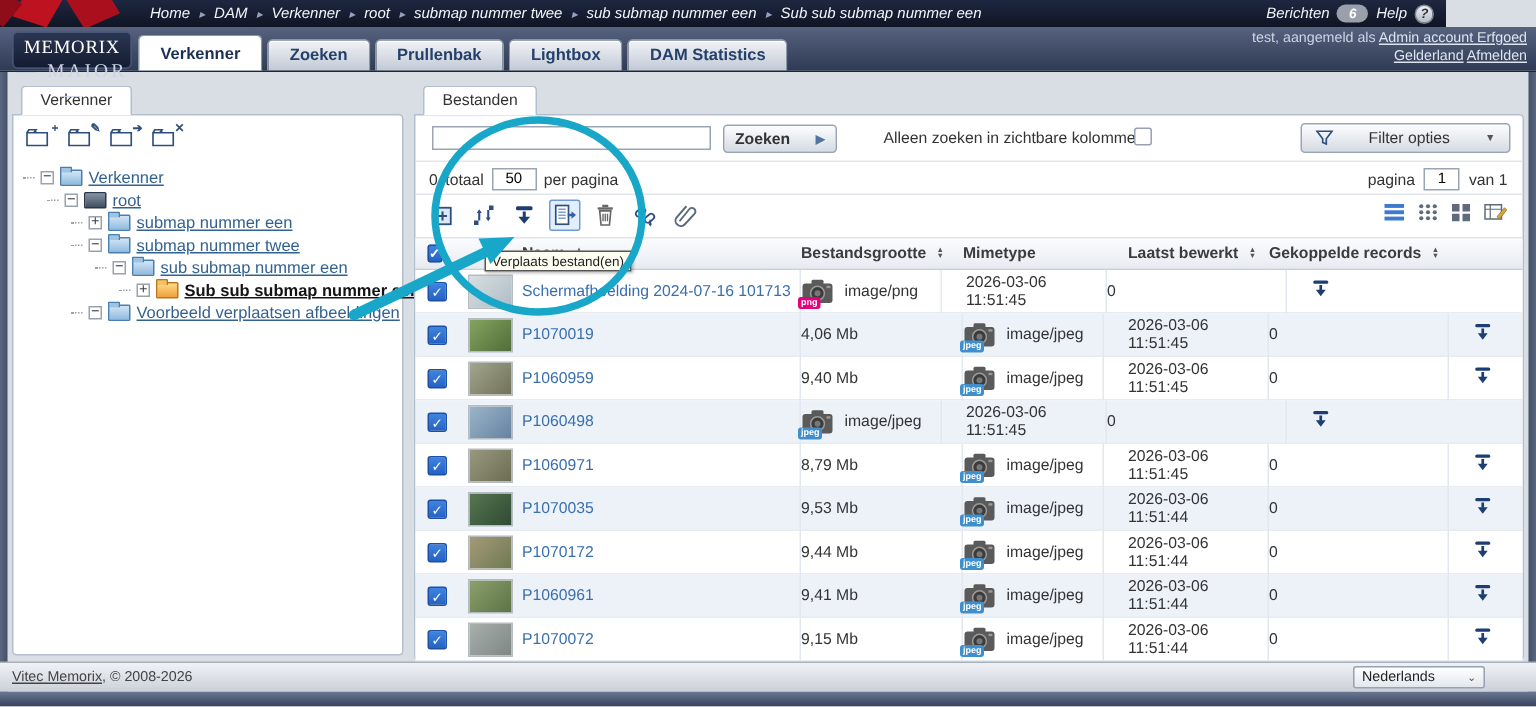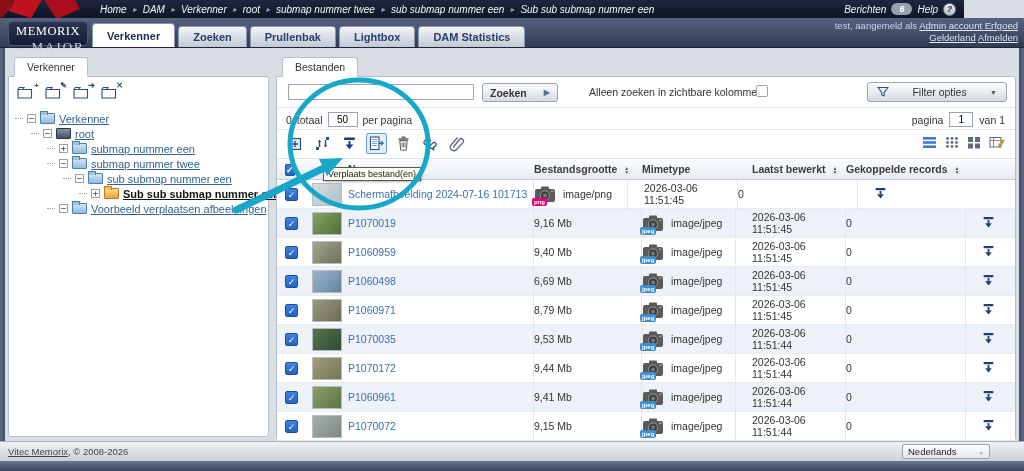--- a/index.html
+++ b/index.html
@@ -470,21 +470,21 @@
       <div class="trow alt">
     <div class="co-check">
           <span class="checkbox">✓</span>
         </div>
     <div class="co-thumb">
           <span class="thumb" style="background: linear-gradient(135deg, rgb(134, 164, 95), rgb(79, 110, 58));"></span>
         </div>
     <div class="co-name">
           <a class="filelink">P1070019</a>
         </div>
-    <div class="co-size c-size">9,16 Mb</div>
+    <div class="co-size c-size">4,06 Mb</div>
     <div class="co-mime">
       <span class="cam">
         <svg width="23" height="19" viewBox="0 0 23 19">
               <rect x="1" y="4" width="20" height="13" rx="2" fill="#5a5a5a"></rect>
               <rect x="7" y="1.5" width="8" height="4" rx="1" fill="#5a5a5a"></rect>
               <circle cx="11" cy="10.5" r="4.6" fill="#3c3c3c" stroke="#9a9a9a" stroke-width="1"></circle>
               <circle cx="11" cy="10.5" r="2" fill="#777"></circle>
               <rect x="17" y="5.5" width="2.6" height="1.6" fill="#9a9a9a"></rect>
             </svg>
         <span class="badge b-jpeg">jpeg</span>
@@ -542,21 +542,20 @@
       <div class="trow alt">
     <div class="co-check">
           <span class="checkbox">✓</span>
         </div>
     <div class="co-thumb">
           <span class="thumb" style="background: linear-gradient(135deg, rgb(157, 180, 201), rgb(99, 131, 161));"></span>
         </div>
     <div class="co-name">
           <a class="filelink">P1060498</a>
         </div>
-    <div class="co-size c-size">6,69 Mb</div>
     <div class="co-mime">
       <span class="cam">
         <svg width="23" height="19" viewBox="0 0 23 19">
               <rect x="1" y="4" width="20" height="13" rx="2" fill="#5a5a5a"></rect>
               <rect x="7" y="1.5" width="8" height="4" rx="1" fill="#5a5a5a"></rect>
               <circle cx="11" cy="10.5" r="4.6" fill="#3c3c3c" stroke="#9a9a9a" stroke-width="1"></circle>
               <circle cx="11" cy="10.5" r="2" fill="#777"></circle>
               <rect x="17" y="5.5" width="2.6" height="1.6" fill="#9a9a9a"></rect>
             </svg>
         <span class="badge b-jpeg">jpeg</span>

